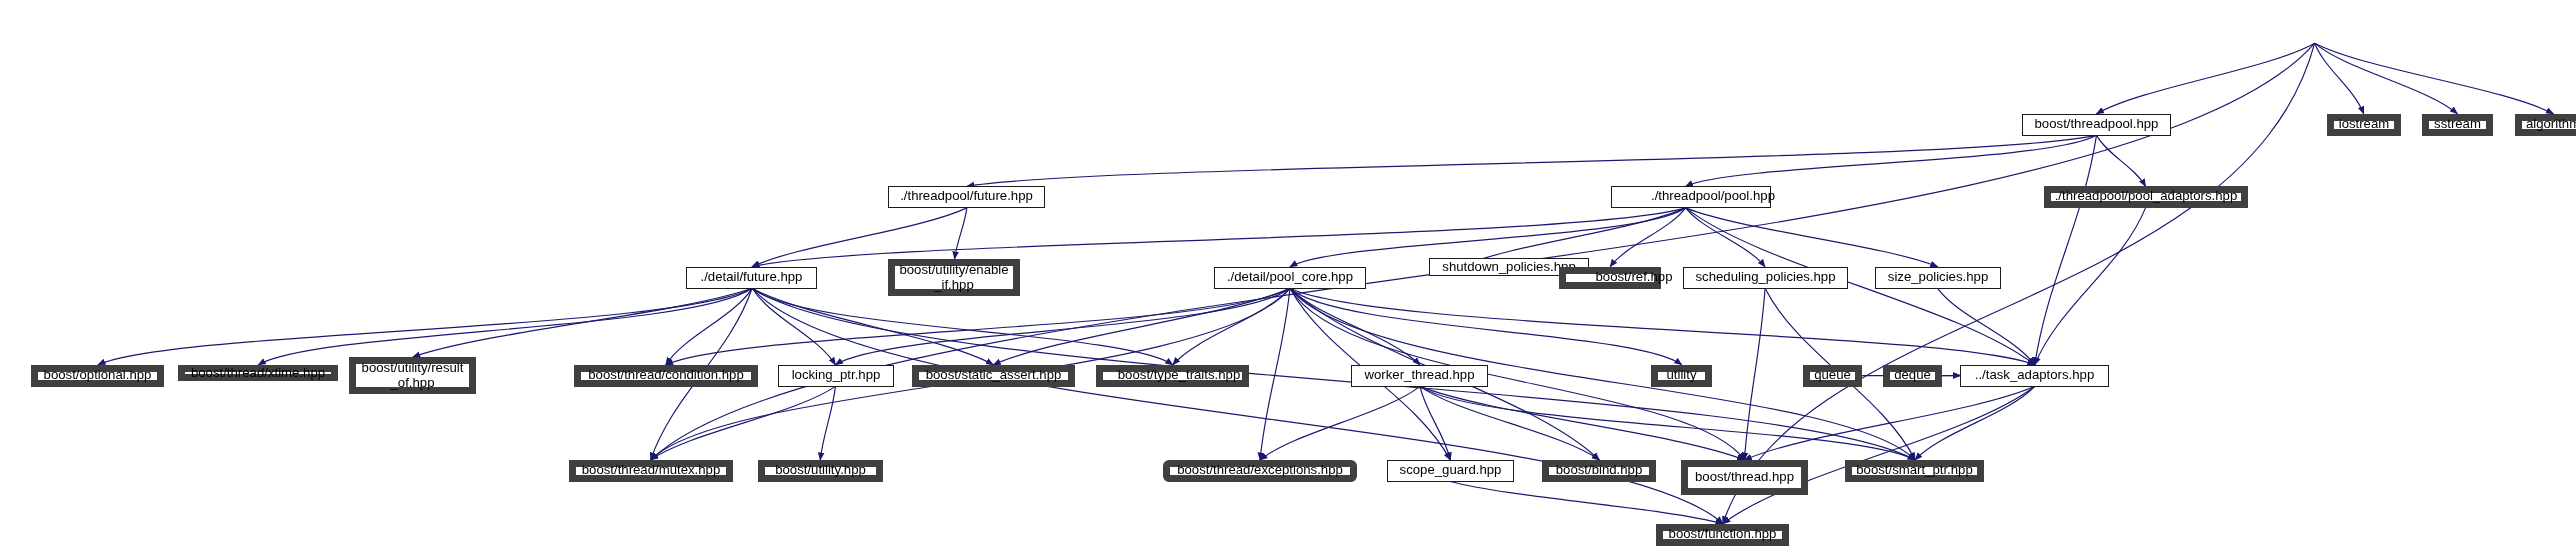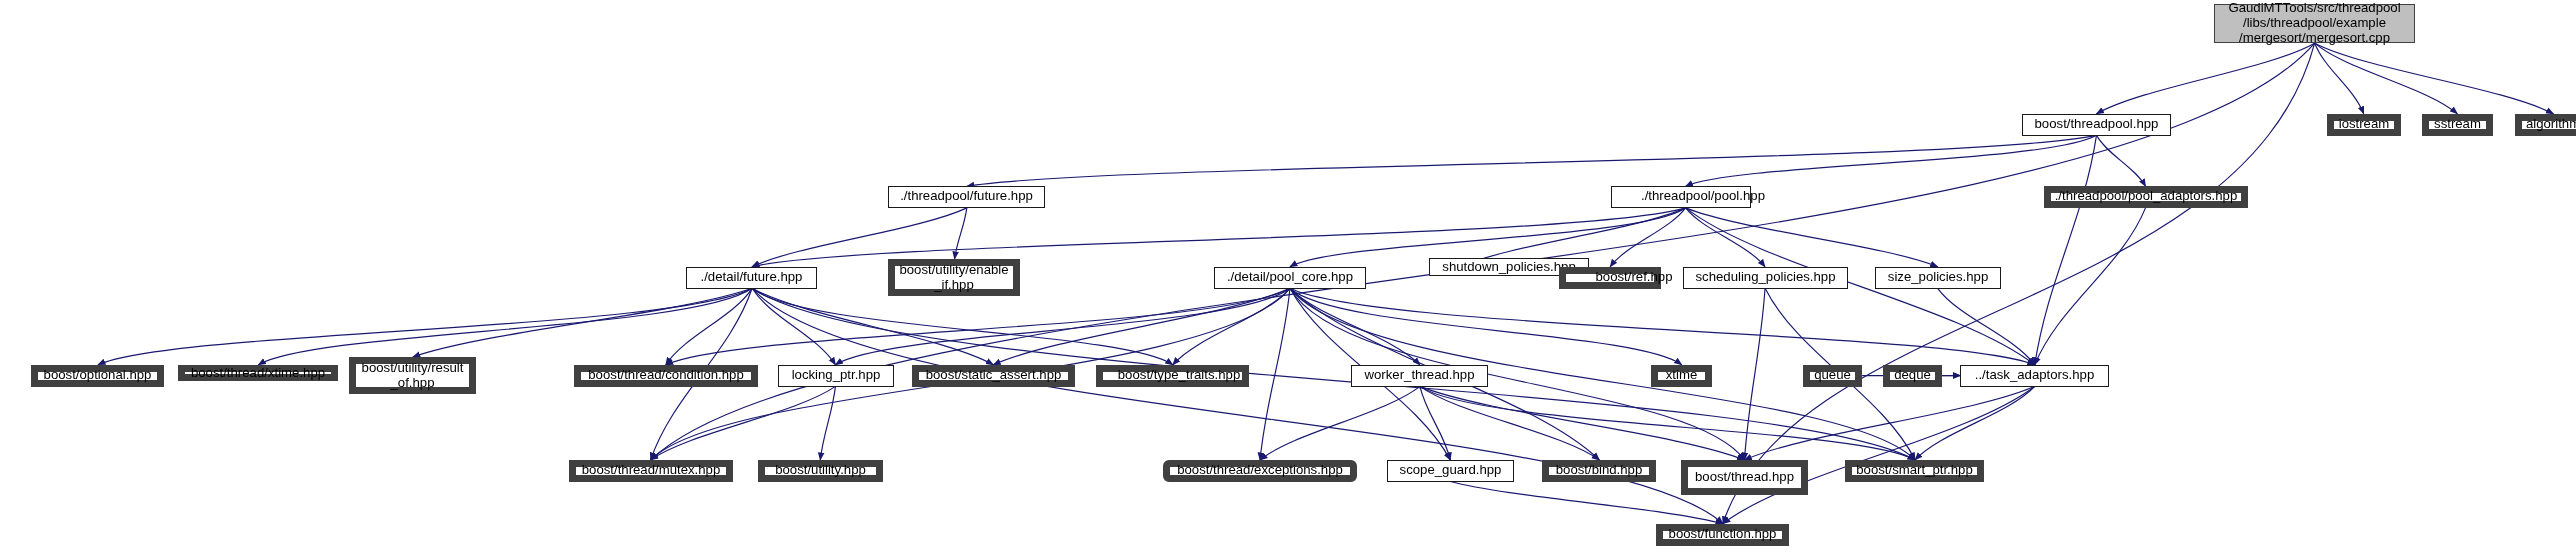--- a/index.html
+++ b/index.html
@@ -75,48 +75,45 @@
       <path d="M1448,394 C1488.26,422.5 1590.74,440.5 1631,469" stroke="#191970" stroke-width="1.2" fill="none" marker-end="url(#arw)"></path>
       <path d="M1448,394 C1520.82,422.5 1706.18,440.5 1779,469" stroke="#191970" stroke-width="1.2" fill="none" marker-end="url(#arw)"></path>
       <path d="M1448,394 C1508.6,435.25 1892.4,435.25 1953,469" stroke="#191970" stroke-width="1.2" fill="none" marker-end="url(#arw)"></path>
       <path d="M1479,491 C1540.16,507.34 1695.84,517.66 1757,534" stroke="#191970" stroke-width="1.2" fill="none" marker-end="url(#arw)"></path>
       <path d="M2075,394 C2009.88,422.5 1844.12,440.5 1779,469" stroke="#191970" stroke-width="1.2" fill="none" marker-end="url(#arw)"></path>
       <path d="M2075,394 C2048.16,422.5 1979.84,440.5 1953,469" stroke="#191970" stroke-width="1.2" fill="none" marker-end="url(#arw)"></path>
       <path d="M2075,394 C2005.04,447.2 1826.96,480.8 1757,534" stroke="#191970" stroke-width="1.2" fill="none" marker-end="url(#arw)"></path>
       <path d="M1899,383 C1921,383 1977,383 1999,383" stroke="#191970" stroke-width="1.2" fill="none" marker-end="url(#arw)"></path>
       <path d="M1980,383 C1984.18,383 1994.82,383 1999,383" stroke="#191970" stroke-width="1.2" fill="none" marker-end="url(#arw)"></path>
     </svg>
-<div class="node root" style="left: 2214px; top: 3.9px; width: 201px; height: 39px;">GaudiMTTools/src/threadpool
-/libs/threadpool/example
-/mergesort/mergesort.cpp</div>
     <div class="node strong" style="left: 2022px; top: 114px; width: 149px; height: 21.6px;">boost/threadpool.hpp</div>
     <div class="node" style="left: 2327px; top: 114px; width: 74px; height: 21.6px;">iostream</div>
     <div class="node" style="left: 2422px; top: 114px; width: 71px; height: 21.6px;">sstream</div>
     <div class="node" style="left: 2515px; top: 114px; width: 76px; height: 21.6px;">algorithm</div>
     <div class="node strong" style="left: 888px; top: 186px; width: 157px; height: 21.6px;">./threadpool/future.hpp</div>
-    <div class="node strong" style="left: 1611px; top: 186px; width: 140px; height: 21.6px; padding-left: 44px;">./threadpool/pool.hpp</div>
+    <div class="node strong" style="left: 1611px; top: 186px; width: 160px; height: 21.6px; padding-left: 44px;">./threadpool/pool.hpp</div>
     <div class="node" style="left: 2044px; top: 186px; width: 204px; height: 21.6px;">./threadpool/pool_adaptors.hpp</div>
     <div class="node strong" style="left: 686px; top: 267px; width: 131px; height: 21.6px;">./detail/future.hpp</div>
     <div class="node" style="left: 888px; top: 259px; width: 132px; height: 37px;">boost/utility/enable
 _if.hpp</div>
     <div class="node strong" style="left: 1214px; top: 267px; width: 152px; height: 21.6px;">./detail/pool_core.hpp</div>
     <div class="node strong" style="left: 1381px; top: 258px; width: 160px; height: 18px; margin-left: 48px;">shutdown_policies.hpp</div>
     <div class="node" style="left: 1559px; top: 267px; width: 102px; height: 21.6px; padding-left: 48px;">boost/ref.hpp</div>
     <div class="node strong" style="left: 1683px; top: 267px; width: 165px; height: 21.6px;">scheduling_policies.hpp</div>
     <div class="node strong" style="left: 1875px; top: 267px; width: 126px; height: 21.6px;">size_policies.hpp</div>
     <div class="node" style="left: 31px; top: 365px; width: 133px; height: 21.6px;">boost/optional.hpp</div>
     <div class="node" style="left: 178px; top: 365px; width: 160px; height: 16px;">boost/thread/xtime.hpp</div>
     <div class="node" style="left: 349px; top: 357px; width: 127px; height: 37px;">boost/utility/result
 _of.hpp</div>
     <div class="node" style="left: 574px; top: 365px; width: 184px; height: 21.6px;">boost/thread/condition.hpp</div>
     <div class="node strong" style="left: 778px; top: 365px; width: 116px; height: 21.6px;">locking_ptr.hpp</div>
     <div class="node" style="left: 912px; top: 365px; width: 163px; height: 21.6px;">boost/static_assert.hpp</div>
     <div class="node" style="left: 1096px; top: 365px; width: 153px; height: 21.6px; padding-left: 13px;">boost/type_traits.hpp</div>
     <div class="node strong" style="left: 1351px; top: 365px; width: 137px; height: 21.6px;">worker_thread.hpp</div>
-    <div class="node" style="left: 1651px; top: 365px; width: 61px; height: 21.6px;">xtime</div>
+    <div class="node" style="left: 1651px; top: 365px; width: 61px; height: 21.6px;">utility</div>
     <div class="node" style="left: 1803px; top: 365px; width: 59px; height: 21.6px;">queue</div>
     <div class="node" style="left: 1883px; top: 365px; width: 59px; height: 21.6px;">deque</div>
     <div class="node strong" style="left: 1960px; top: 365px; width: 149px; height: 21.6px;">../task_adaptors.hpp</div>
     <div class="node" style="left: 569px; top: 460px; width: 164px; height: 21.6px;">boost/thread/mutex.hpp</div>
     <div class="node" style="left: 758px; top: 460px; width: 125px; height: 21.6px;">boost/utility.hpp</div>
     <div class="node" style="left: 1163px; top: 460px; width: 194px; height: 21.6px; border-radius: 6px;">boost/thread/exceptions.hpp</div>
     <div class="node strong" style="left: 1387px; top: 460px; width: 127px; height: 21.6px;">scope_guard.hpp</div>
     <div class="node" style="left: 1542px; top: 460px; width: 114px; height: 21.6px;">boost/bind.hpp</div>
     <div class="node" style="left: 1681px; top: 460px; width: 127px; height: 35px;">boost/thread.hpp</div>
     <div class="node" style="left: 1845px; top: 460px; width: 139px; height: 21.6px;">boost/smart_ptr.hpp</div>

